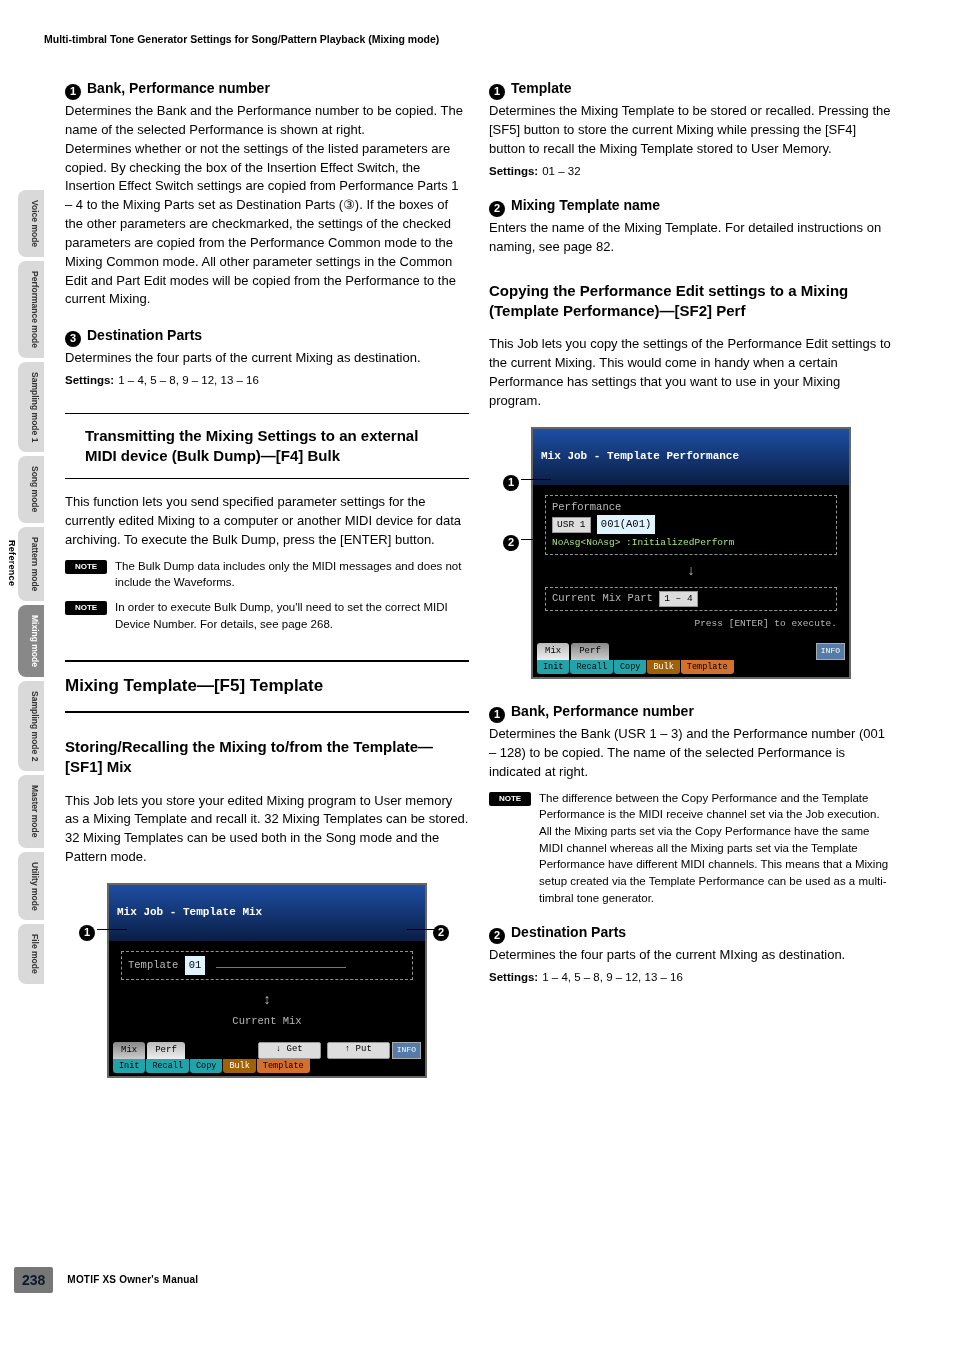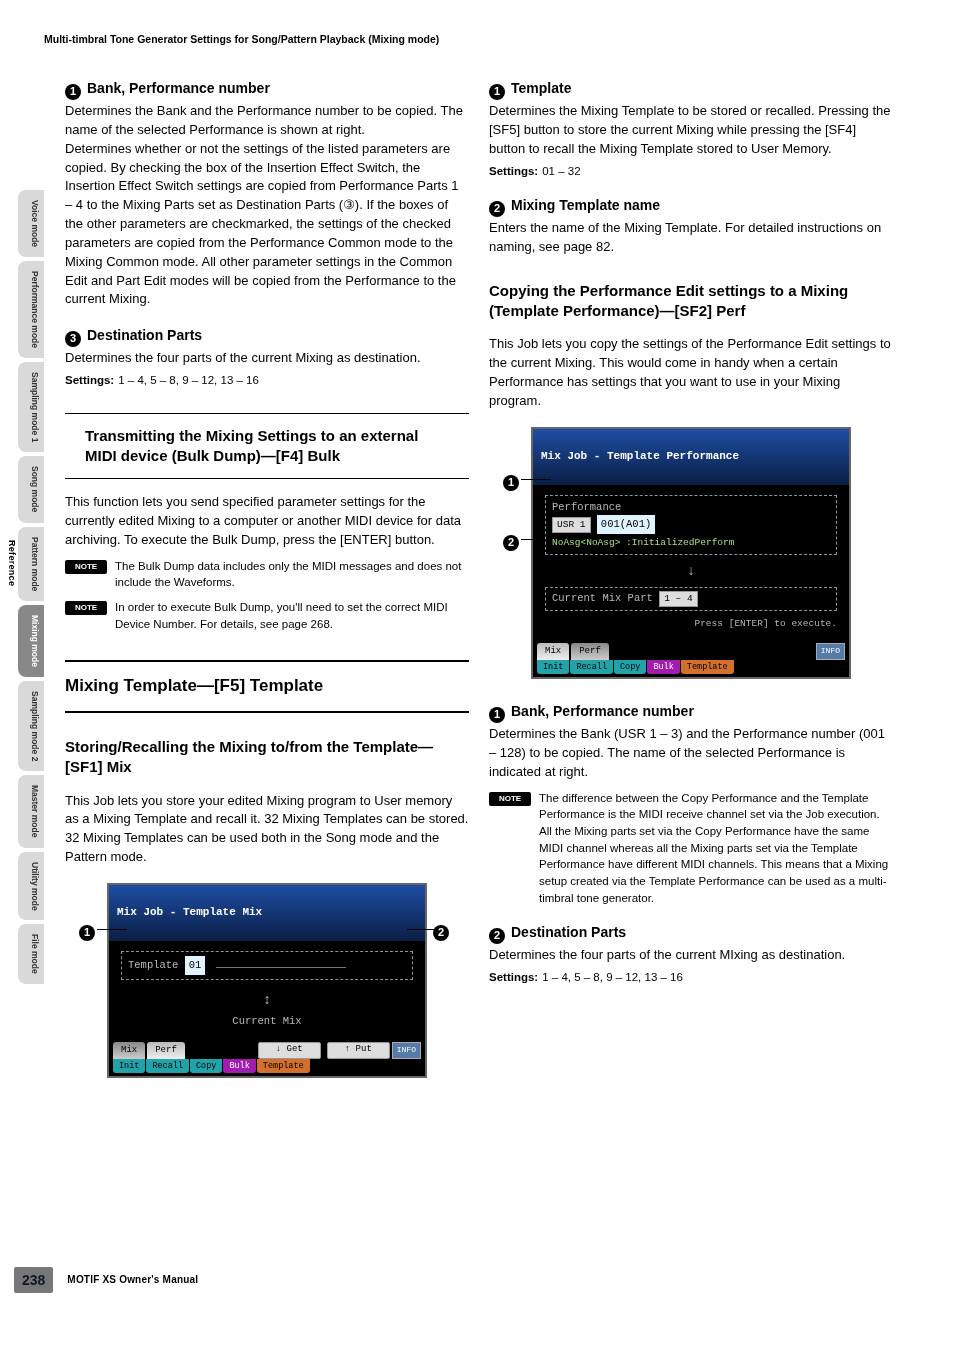--- a/index.html
+++ b/index.html
@@ -131,21 +131,21 @@
   .mix-tab.pale { background: linear-gradient(#bbb,#eee); }
   .mix-subtabs { display: flex; gap: 1px; padding: 0 8px 3px 4px; }
   .mix-sub {
     background: #22a3a9;
     color: #000;
     font-size: 8.5px;
     padding: 1px 6px;
     border-radius: 0 0 3px 3px;
   }
   .mix-sub.orange { background: #d3702e; }
-  .mix-sub.gray { background: #a21caf; color: #fff; font-family: Liberation Mono, monospace; }
+  .mix-sub.gray { background: #a16207; color: #fff; font-family: Liberation Mono, monospace; }
   .btn-pill {
     display: inline-block;
     background: #ddd;
     color: #000;
     font-size: 9px;
     padding: 0 17px;
     border: 1px solid #999;
     border-radius: 2px;
     margin-left: 4px;
   }

